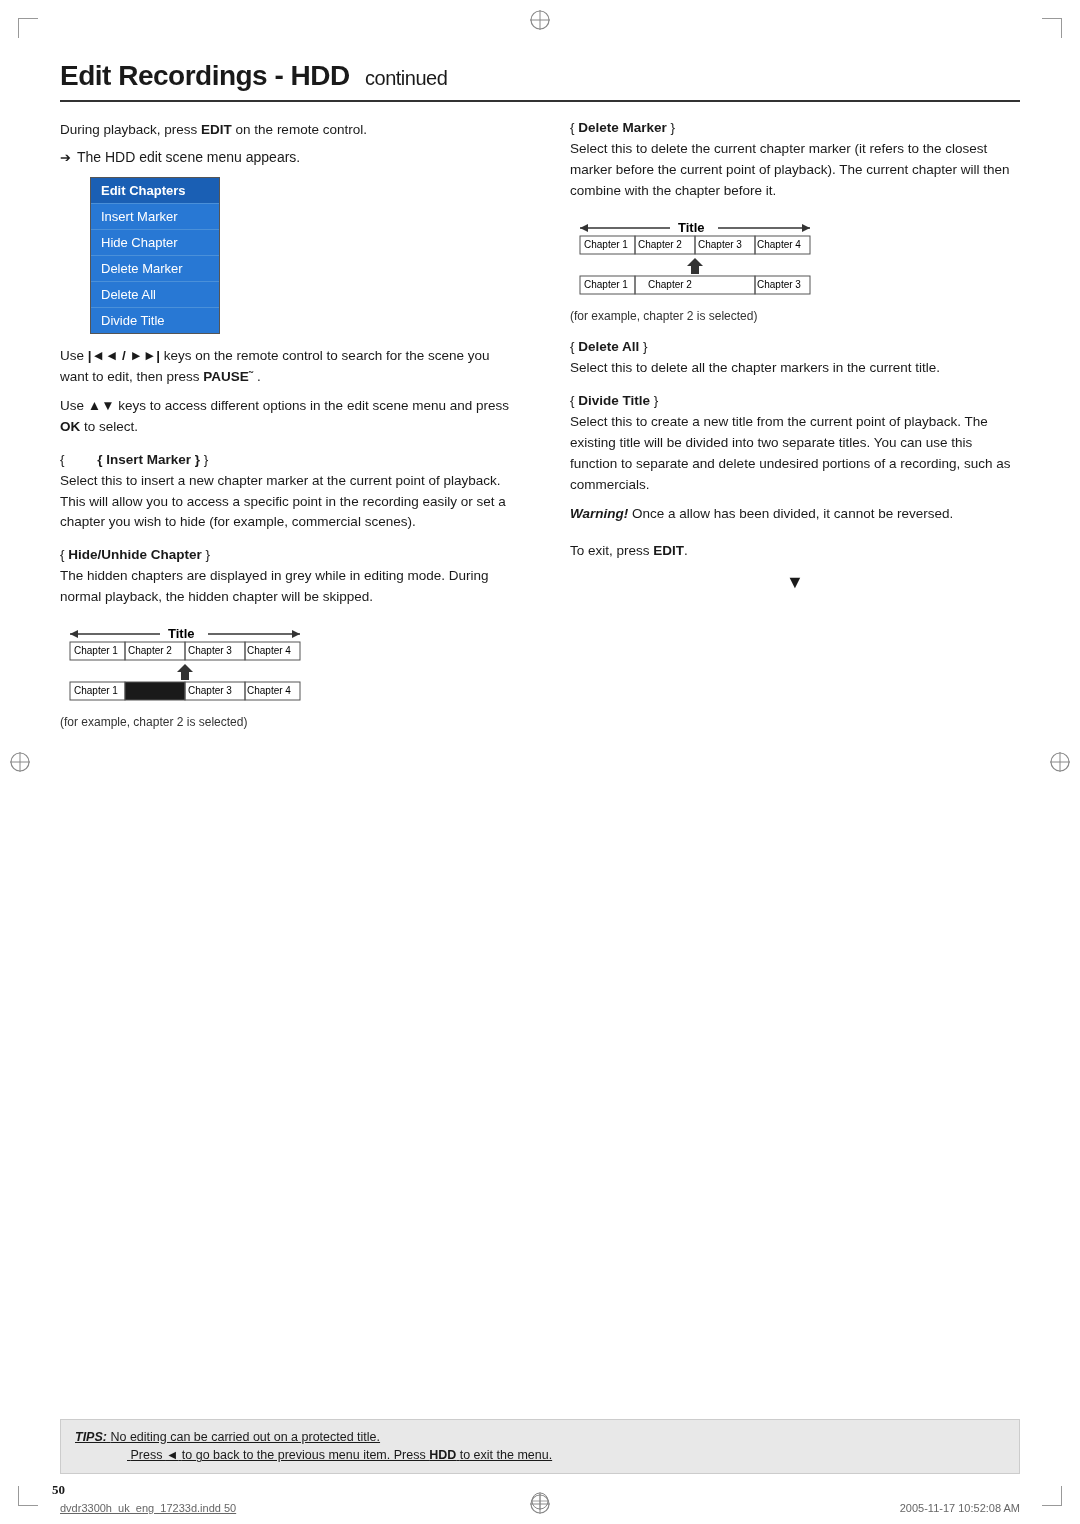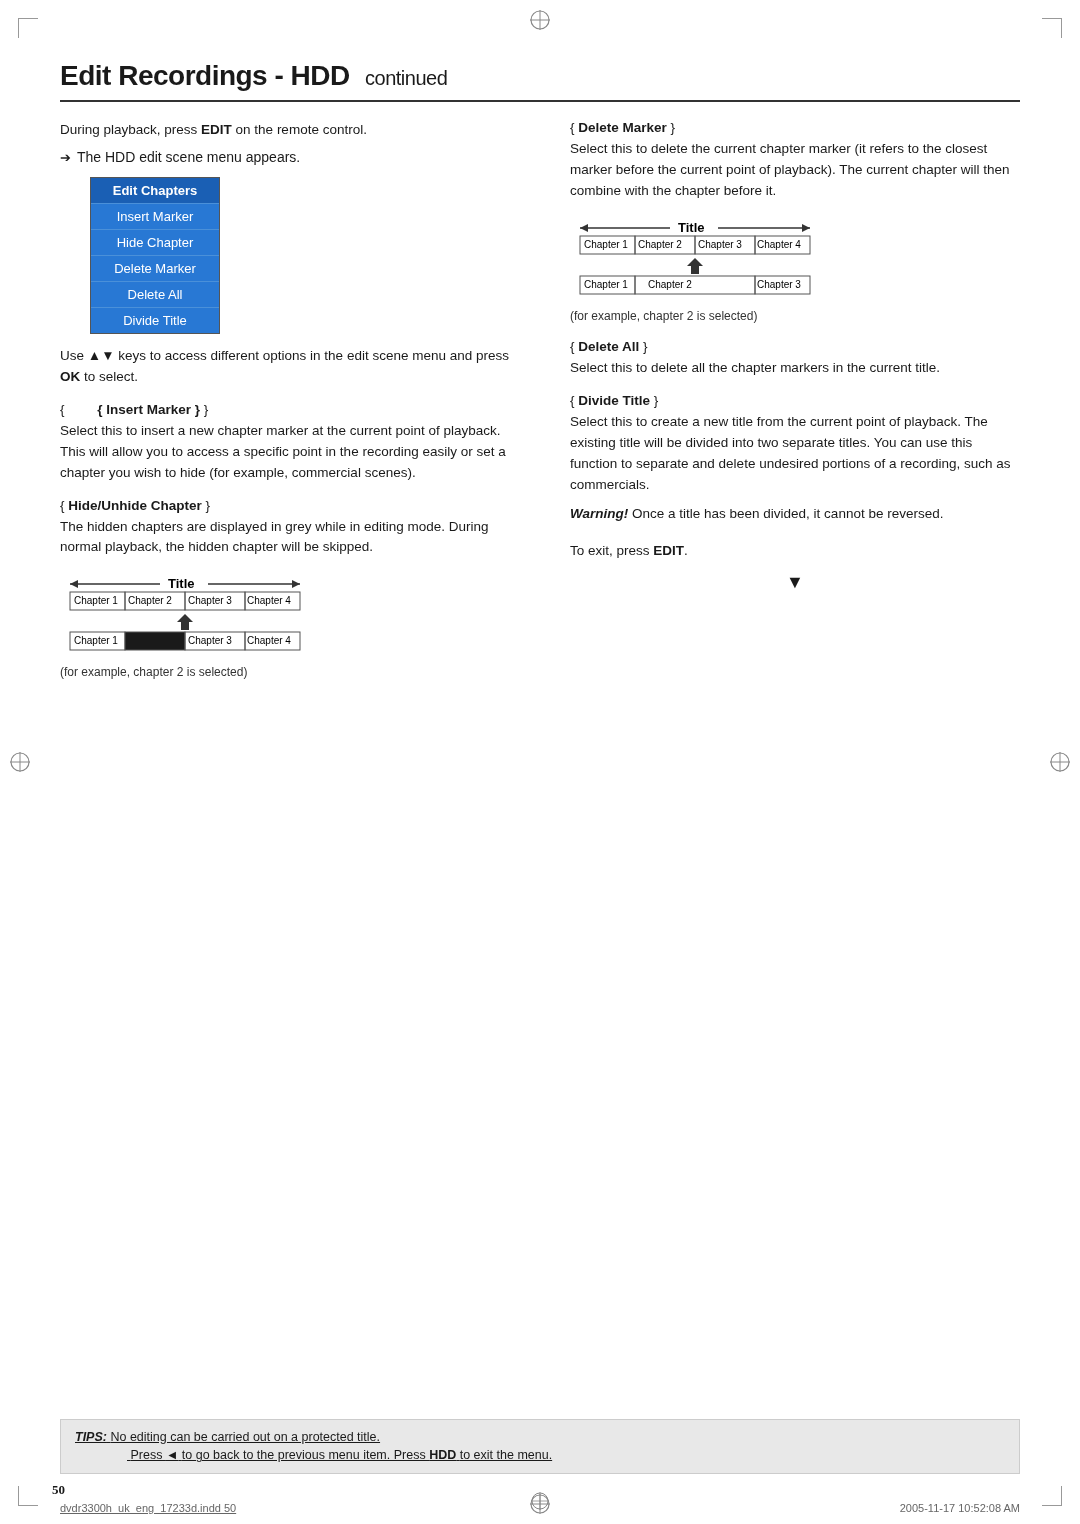--- a/index.html
+++ b/index.html
@@ -97,21 +97,21 @@
     
     .menu-box {
       border: 1.5px solid #555;
       background: #ffffff;
       width: 130px;
       margin: 12px auto 12px 30px;
     }
     .menu-item {
       padding: 5px 10px;
       font-size: 13px;
-      text-align: center;
+      text-align: left;
       background: #2878d4;
       color: #ffffff;
       border-bottom: 1px solid #4a90d9;
       cursor: default;
     }
     .menu-item.selected {
       background: #1a5fb4;
       font-weight: bold;
     }
     .menu-item:last-child {
@@ -265,20 +265,23 @@
 
       <div class="menu-box">
         <div class="menu-item selected">Edit Chapters</div>
         <div class="menu-item">Insert Marker</div>
         <div class="menu-item">Hide Chapter</div>
         <div class="menu-item">Delete Marker</div>
         <div class="menu-item">Delete All</div>
         <div class="menu-item">Divide Title</div>
       </div>
 
+      <p style="margin-top:10px;">
+        Use <strong>|◄◄ / ►►|</strong> keys on the remote control to search for the scene you want to edit, then press <strong>PAUSE</strong>˜   .
+      </p>
 
       <p>
         Use <strong>▲▼</strong> keys to access different options in the edit scene menu and press <strong>OK</strong> to select.
       </p>
 
       <div class="section-heading">
         <span class="brace">{ </span><span style="font-weight:bold;margin-left:29px;">{ Insert Marker }</span><span class="brace"> }</span>
       </div>
       <p>Select this to insert a new chapter marker at the current point of playback. This will allow you to access a specific point in the recording easily or set a chapter you wish to hide (for example, commercial scenes).</p>
 
@@ -362,21 +365,21 @@
       <div class="section-heading">
         <span class="brace">{ </span><strong>Delete All</strong><span class="brace"> }</span>
       </div>
       <p>Select this to delete all the chapter markers in the current title.</p>
 
       <div class="section-heading">
         <span class="brace">{ </span><strong>Divide Title</strong><span class="brace"> }</span>
       </div>
       <p>Select this to create a new title from the current point of playback.  The existing title will be divided into two separate titles.  You can use this function to separate and delete undesired portions of a recording, such as commercials.</p>
       <p>
-        <span class="warning-bold">Warning!</span><span> Once a title has been divided, it cannot be reversed.</span>
+        <span class="warning-bold">Warning!</span><span> Once a allow has been divided, it cannot be reversed.</span>
       </p>
 
       <p style="margin-top:16px;">
         <span>To exit, press </span><strong>EDIT</strong><span>.</span>
       </p>
 
       <div class="down-triangle">▼</div>
 
     </div>
   </div>

